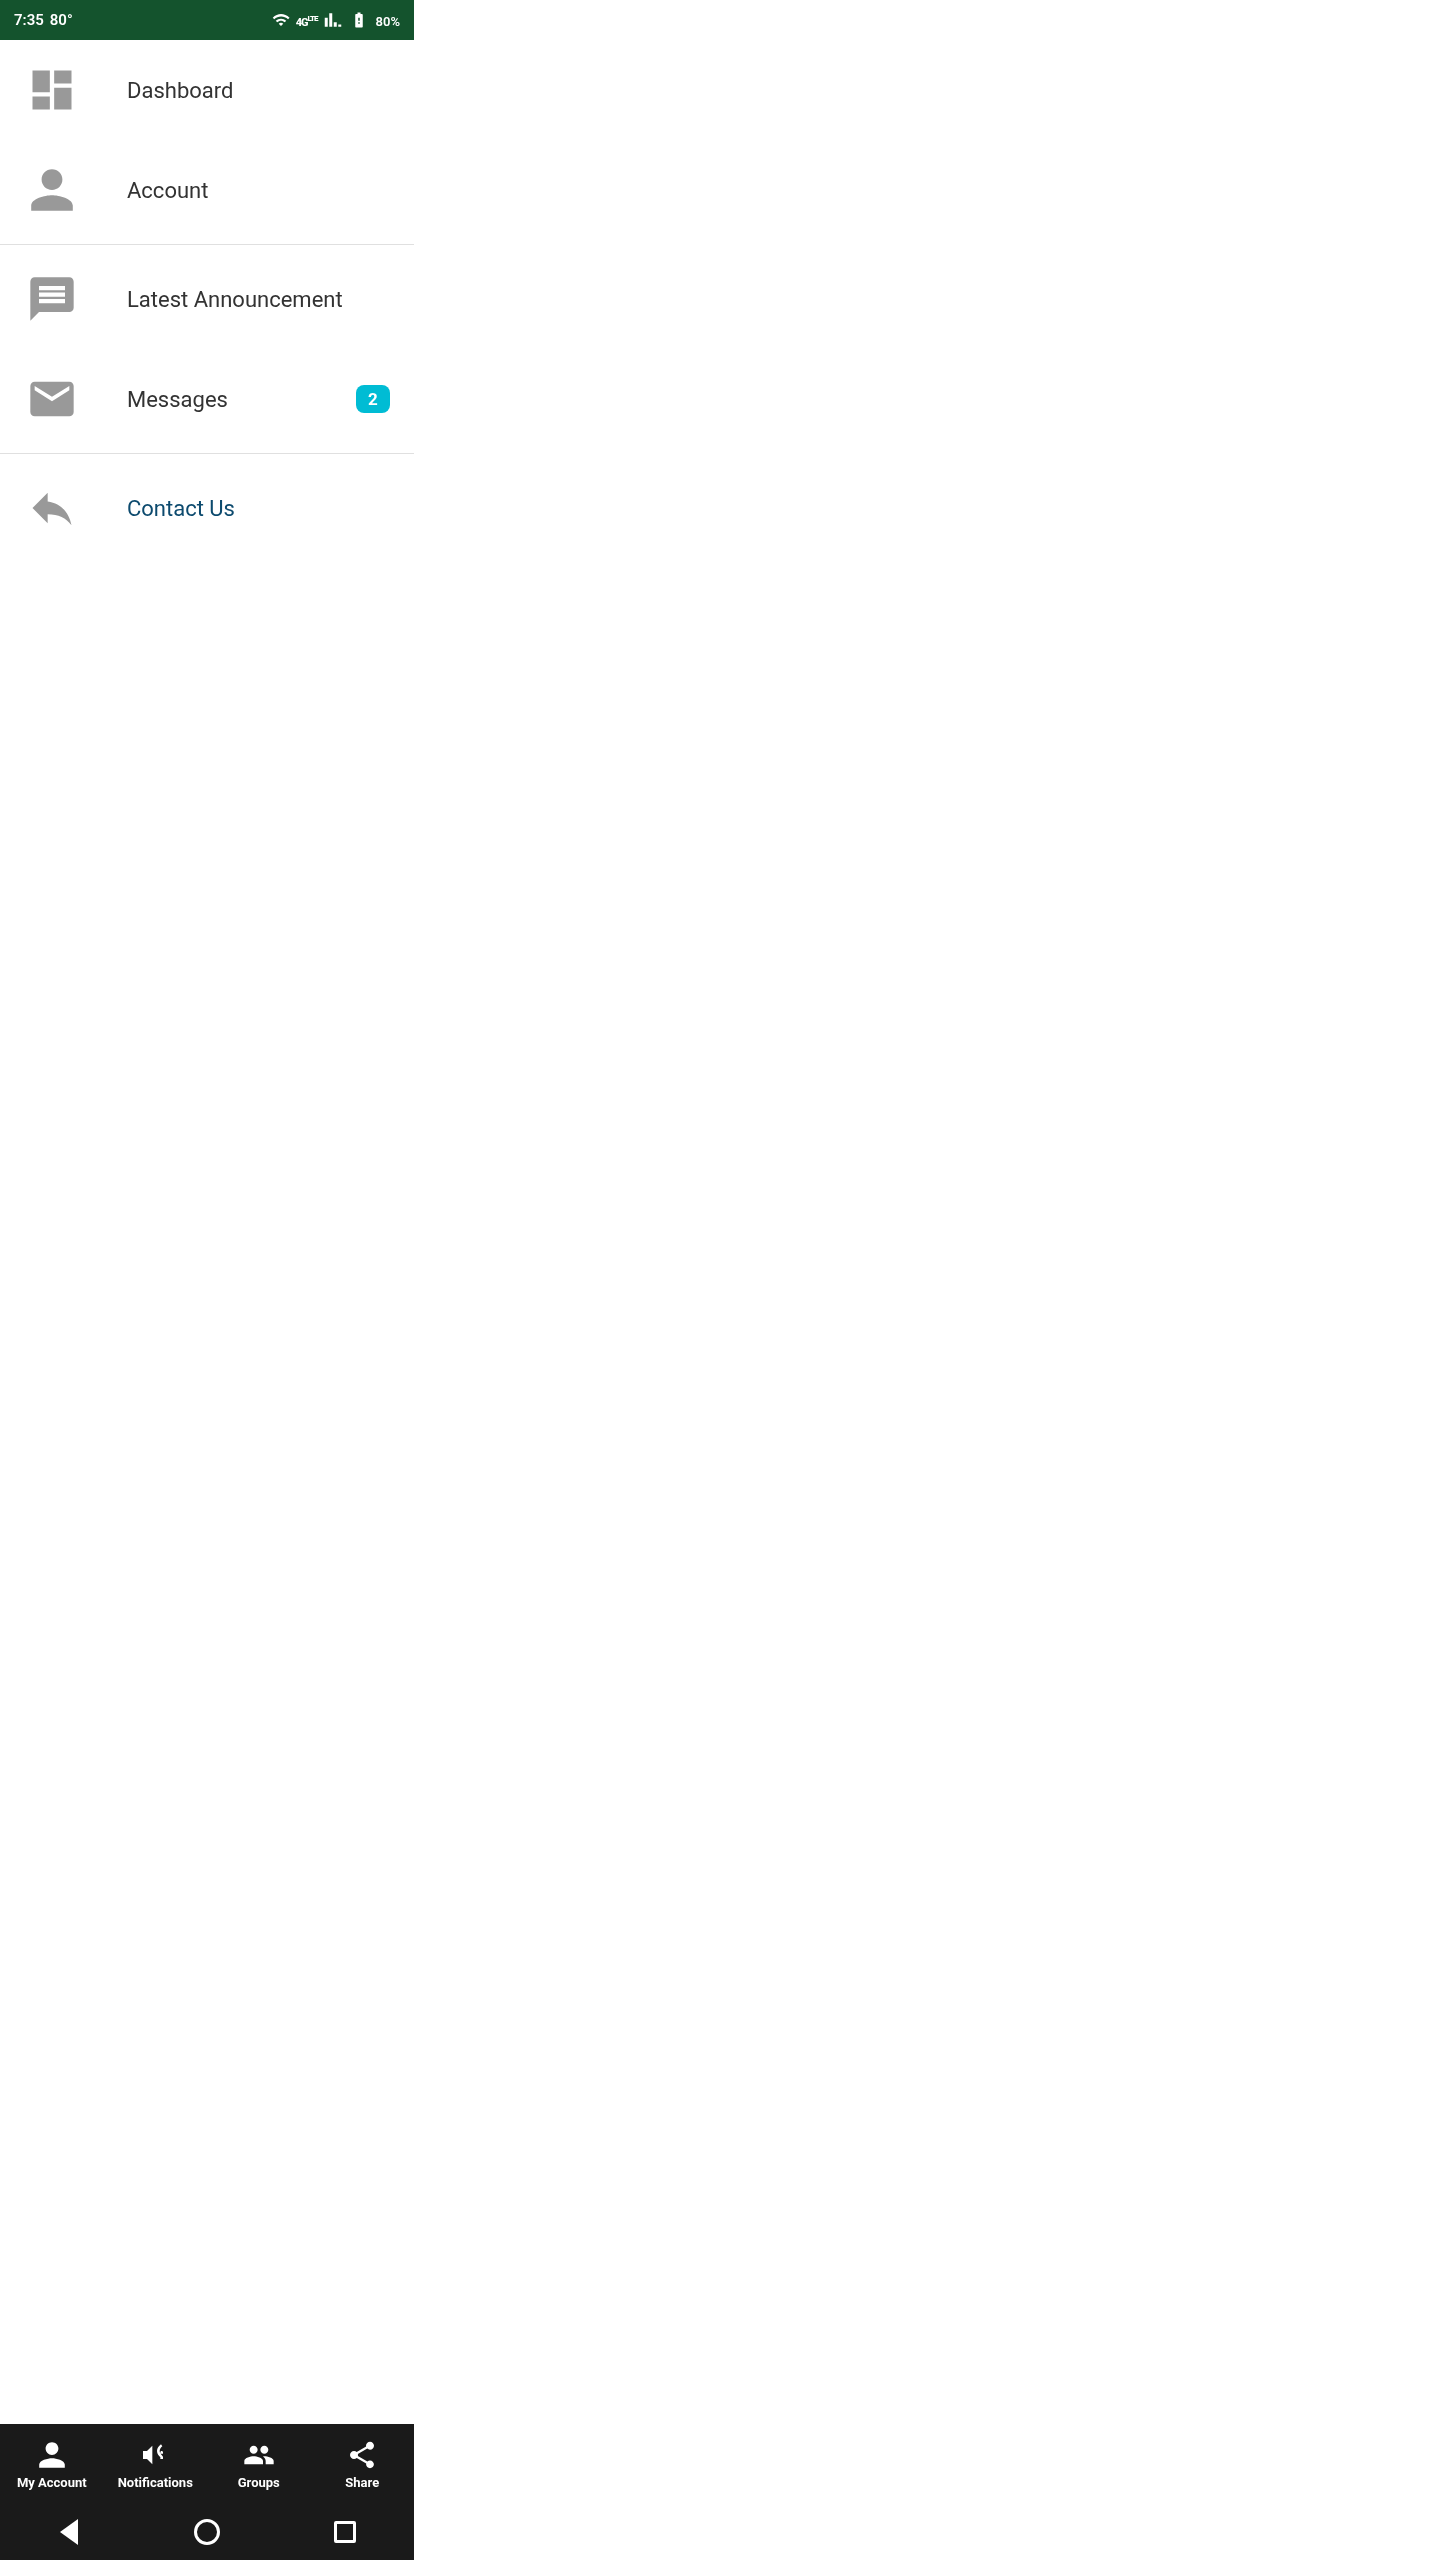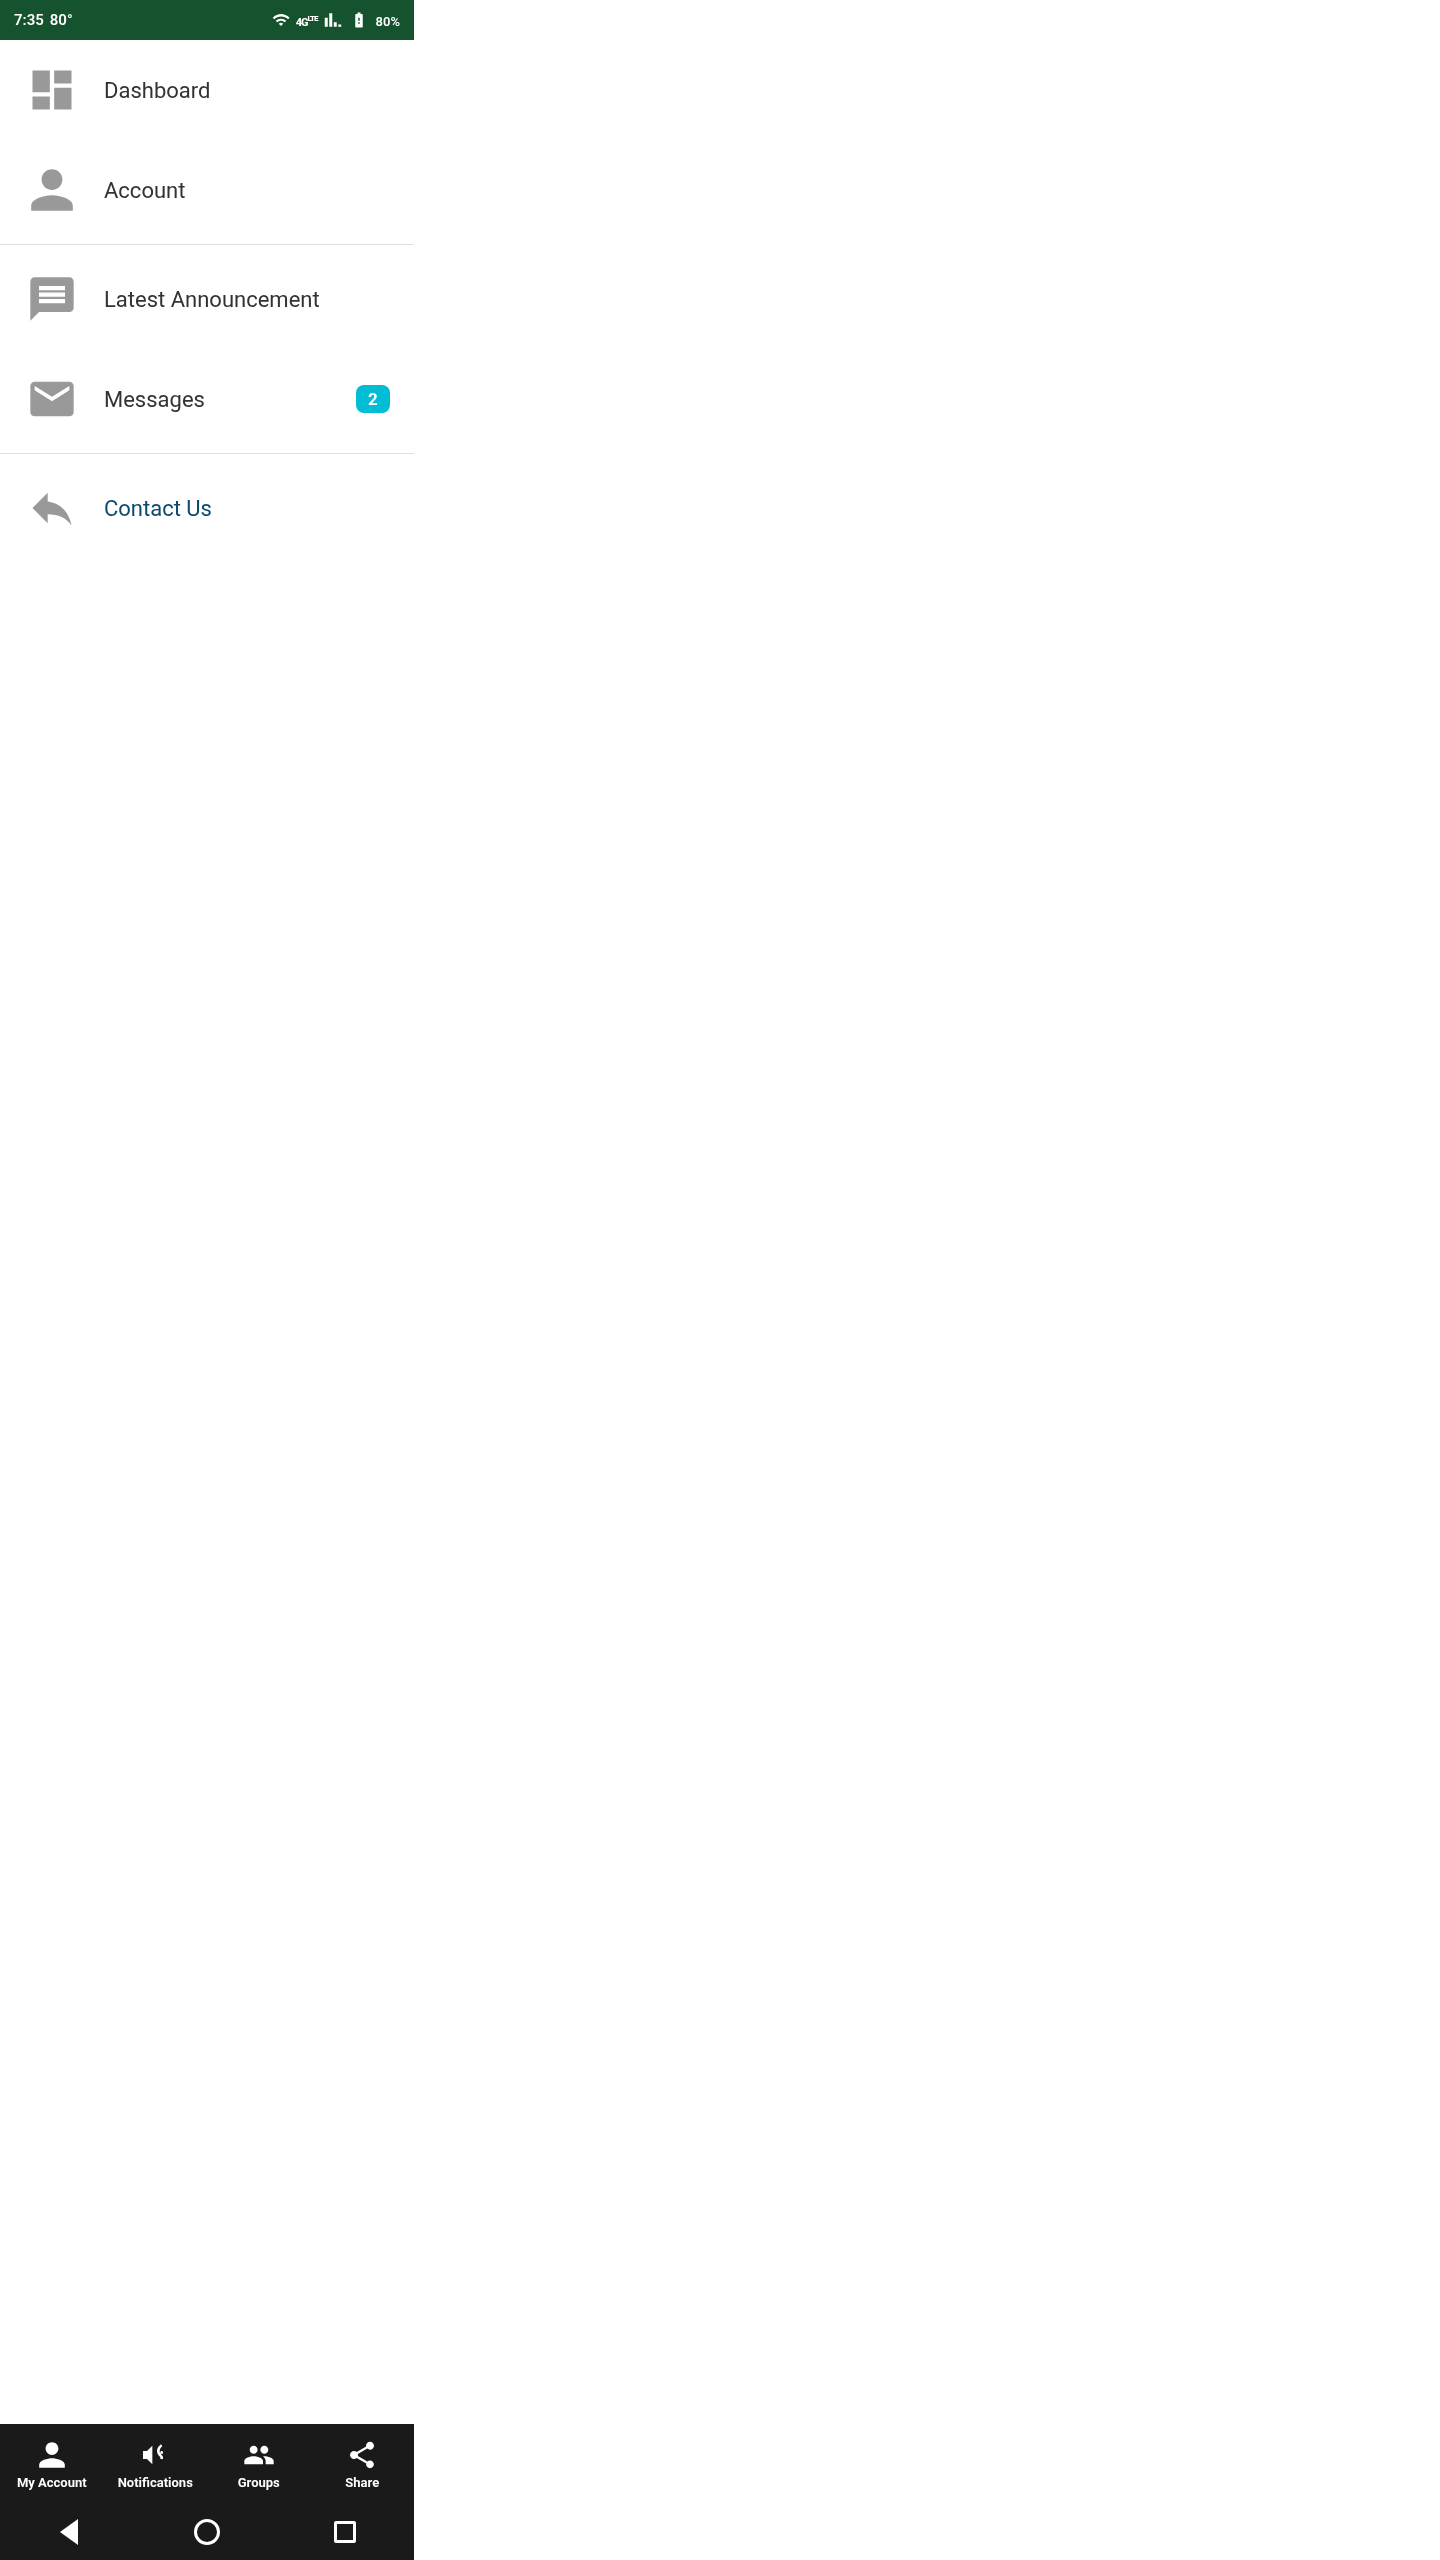--- a/index.html
+++ b/index.html
@@ -32,20 +32,21 @@
     
     .menu-list {
       list-style: none;
     }
     .menu-item {
       display: flex;
       align-items: center;
       padding: 22px 24px;
       cursor: pointer;
       position: relative;
+      gap: 23px;
     }
 
     .menu-icon {
       width: 56px;
       height: 56px;
       display: flex;
       align-items: center;
       justify-content: center;
       margin-right: 24px;
       flex-shrink: 0;

